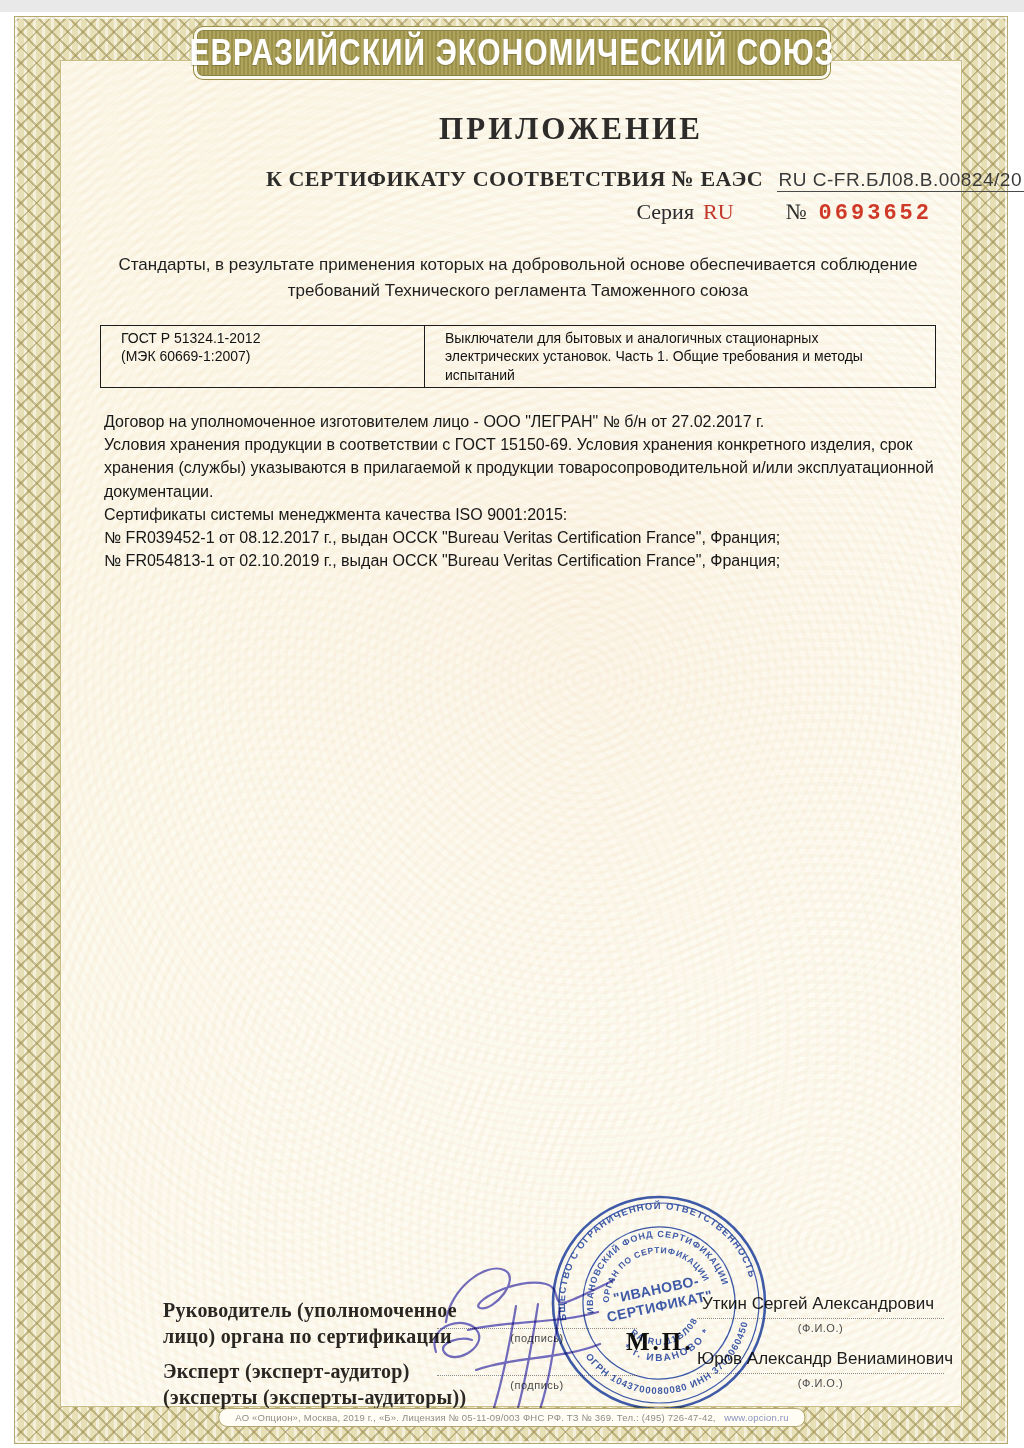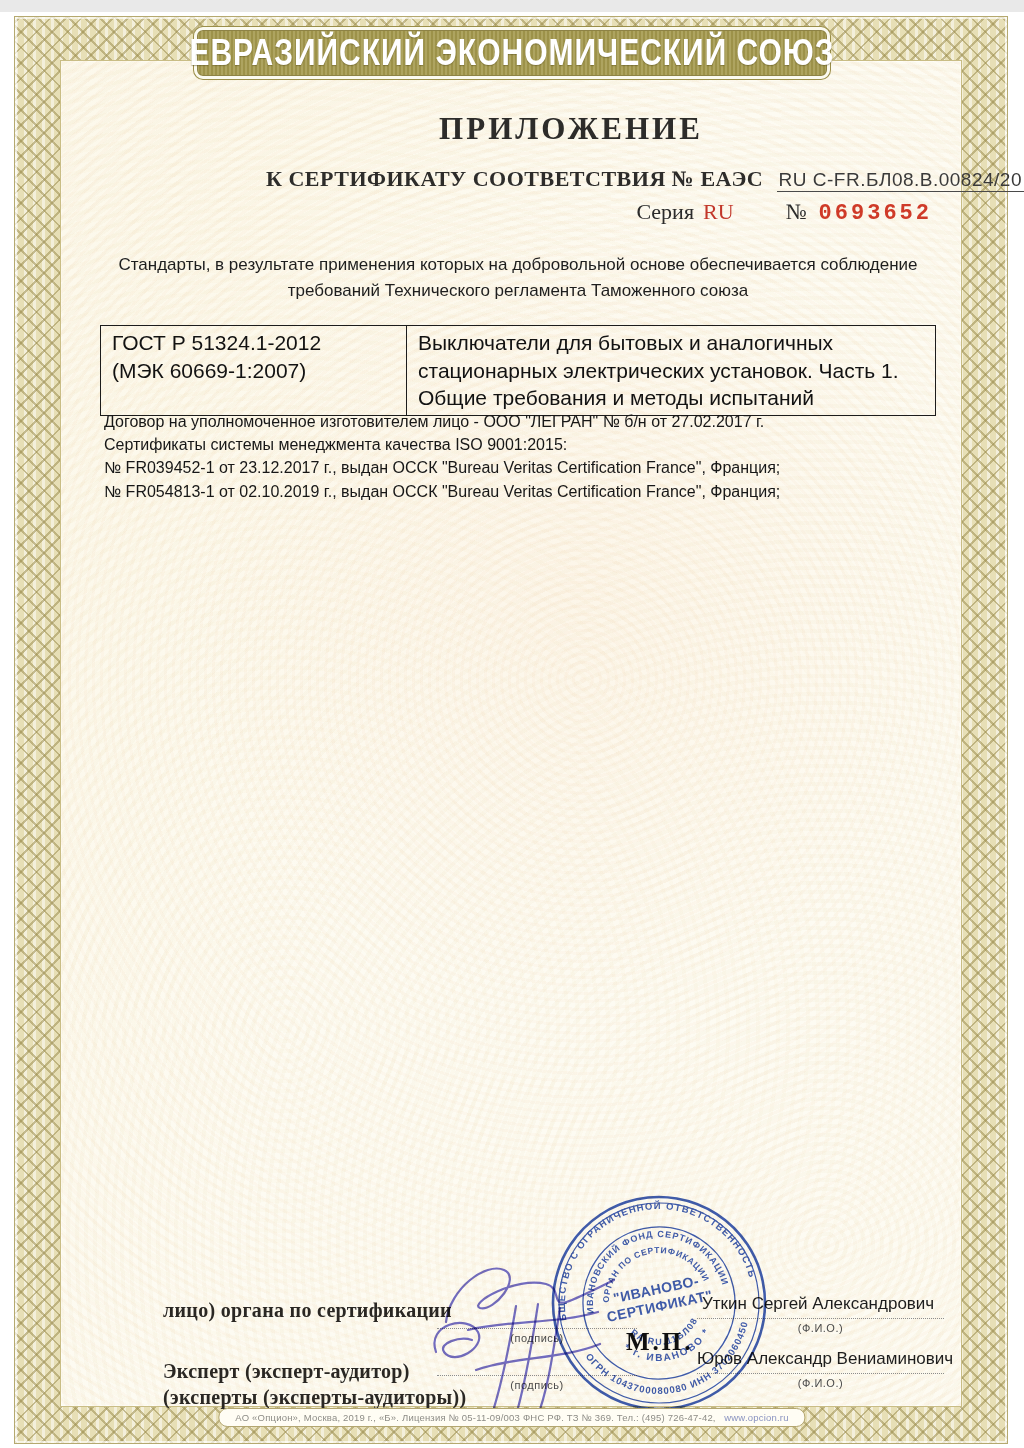--- a/index.html
+++ b/index.html
@@ -81,21 +81,21 @@
   .intro{
     position:absolute; top:240px; left:100px; width:836px;
     text-align:center; font-size:17px; line-height:1.55; color:#1e1e1e;
   }
   table.std{
     position:absolute; top:313px; left:100px; width:836px;
     border-collapse:collapse; color:#121212;
   }
   table.std th, table.std td{ border:1.6px solid #1c1c1c; }
   table.std th{ font-size:17px; font-weight:700; padding:4px 6px; text-align:center; }
-  table.std td{ font-size:21px; padding:3px 11px; line-height:1.32; vertical-align:top; text-align:left; }
+  table.std td{ font-size:14px; padding:3px 20px; line-height:1.32; vertical-align:top; text-align:left; }
   table.std .col-designation{ width:283px; }
   .body-text{
     position:absolute; top:398px; left:104px; width:836px;
     font-size:16px; line-height:1.45; color:#171717;
   }
   .body-text p{ margin:0; }
   
   .sig-label{
     position:absolute; left:163px;
     font-family:"Liberation Serif", serif; font-weight:700;
@@ -159,26 +159,28 @@
         <div>ГОСТ Р 51324.1-2012</div>
         <div>(МЭК 60669-1:2007)</div>
       </td>
       <td>Выключатели для бытовых и аналогичных стационарных электрических установок. Часть 1. Общие требования и методы испытаний</td>
     </tr>
   </tbody>
     </table>
 
   <div class="body-text">
     <p>Договор на уполномоченное изготовителем лицо - ООО "ЛЕГРАН" № б/н от 27.02.2017 г.</p>
+    <p>Условия хранения продукции в соответствии с ГОСТ 15150-69. Условия хранения конкретного изделия, срок хранения (службы) указываются в прилагаемой к продукции товаросопроводительной и/или эксплуатационной документации.</p>
     <p>Сертификаты системы менеджмента качества ISO 9001:2015:</p>
-    <p>№ FR039452-1 от 23.12.2017 г., выдан ОССК "Bureau Veritas Certification France", Франция;</p>
+    <p>№ FR039452-1 от 08.12.2017 г., выдан ОССК "Bureau Veritas Certification France", Франция;</p>
     <p>№ FR054813-1 от 02.10.2019 г., выдан ОССК "Bureau Veritas Certification France", Франция;</p>
   </div>
 
   <div class="sig-label" style="top:1285px;">
+    <div>Руководитель (уполномоченное</div>
     <div>лицо) органа по сертификации</div>
   </div>
   <div class="sig-label" style="top:1346px;">
     <div>Эксперт (эксперт-аудитор)</div>
     <div>(эксперты (эксперты-аудиторы))</div>
   </div>
 
   <div class="sig-line" style="left:437px; top:1316px; width:200px;"></div>
   <div class="small-cap" style="left:437px; top:1320px; width:200px;">(подпись)</div>
   <div class="sig-line" style="left:437px; top:1363px; width:200px;"></div>

